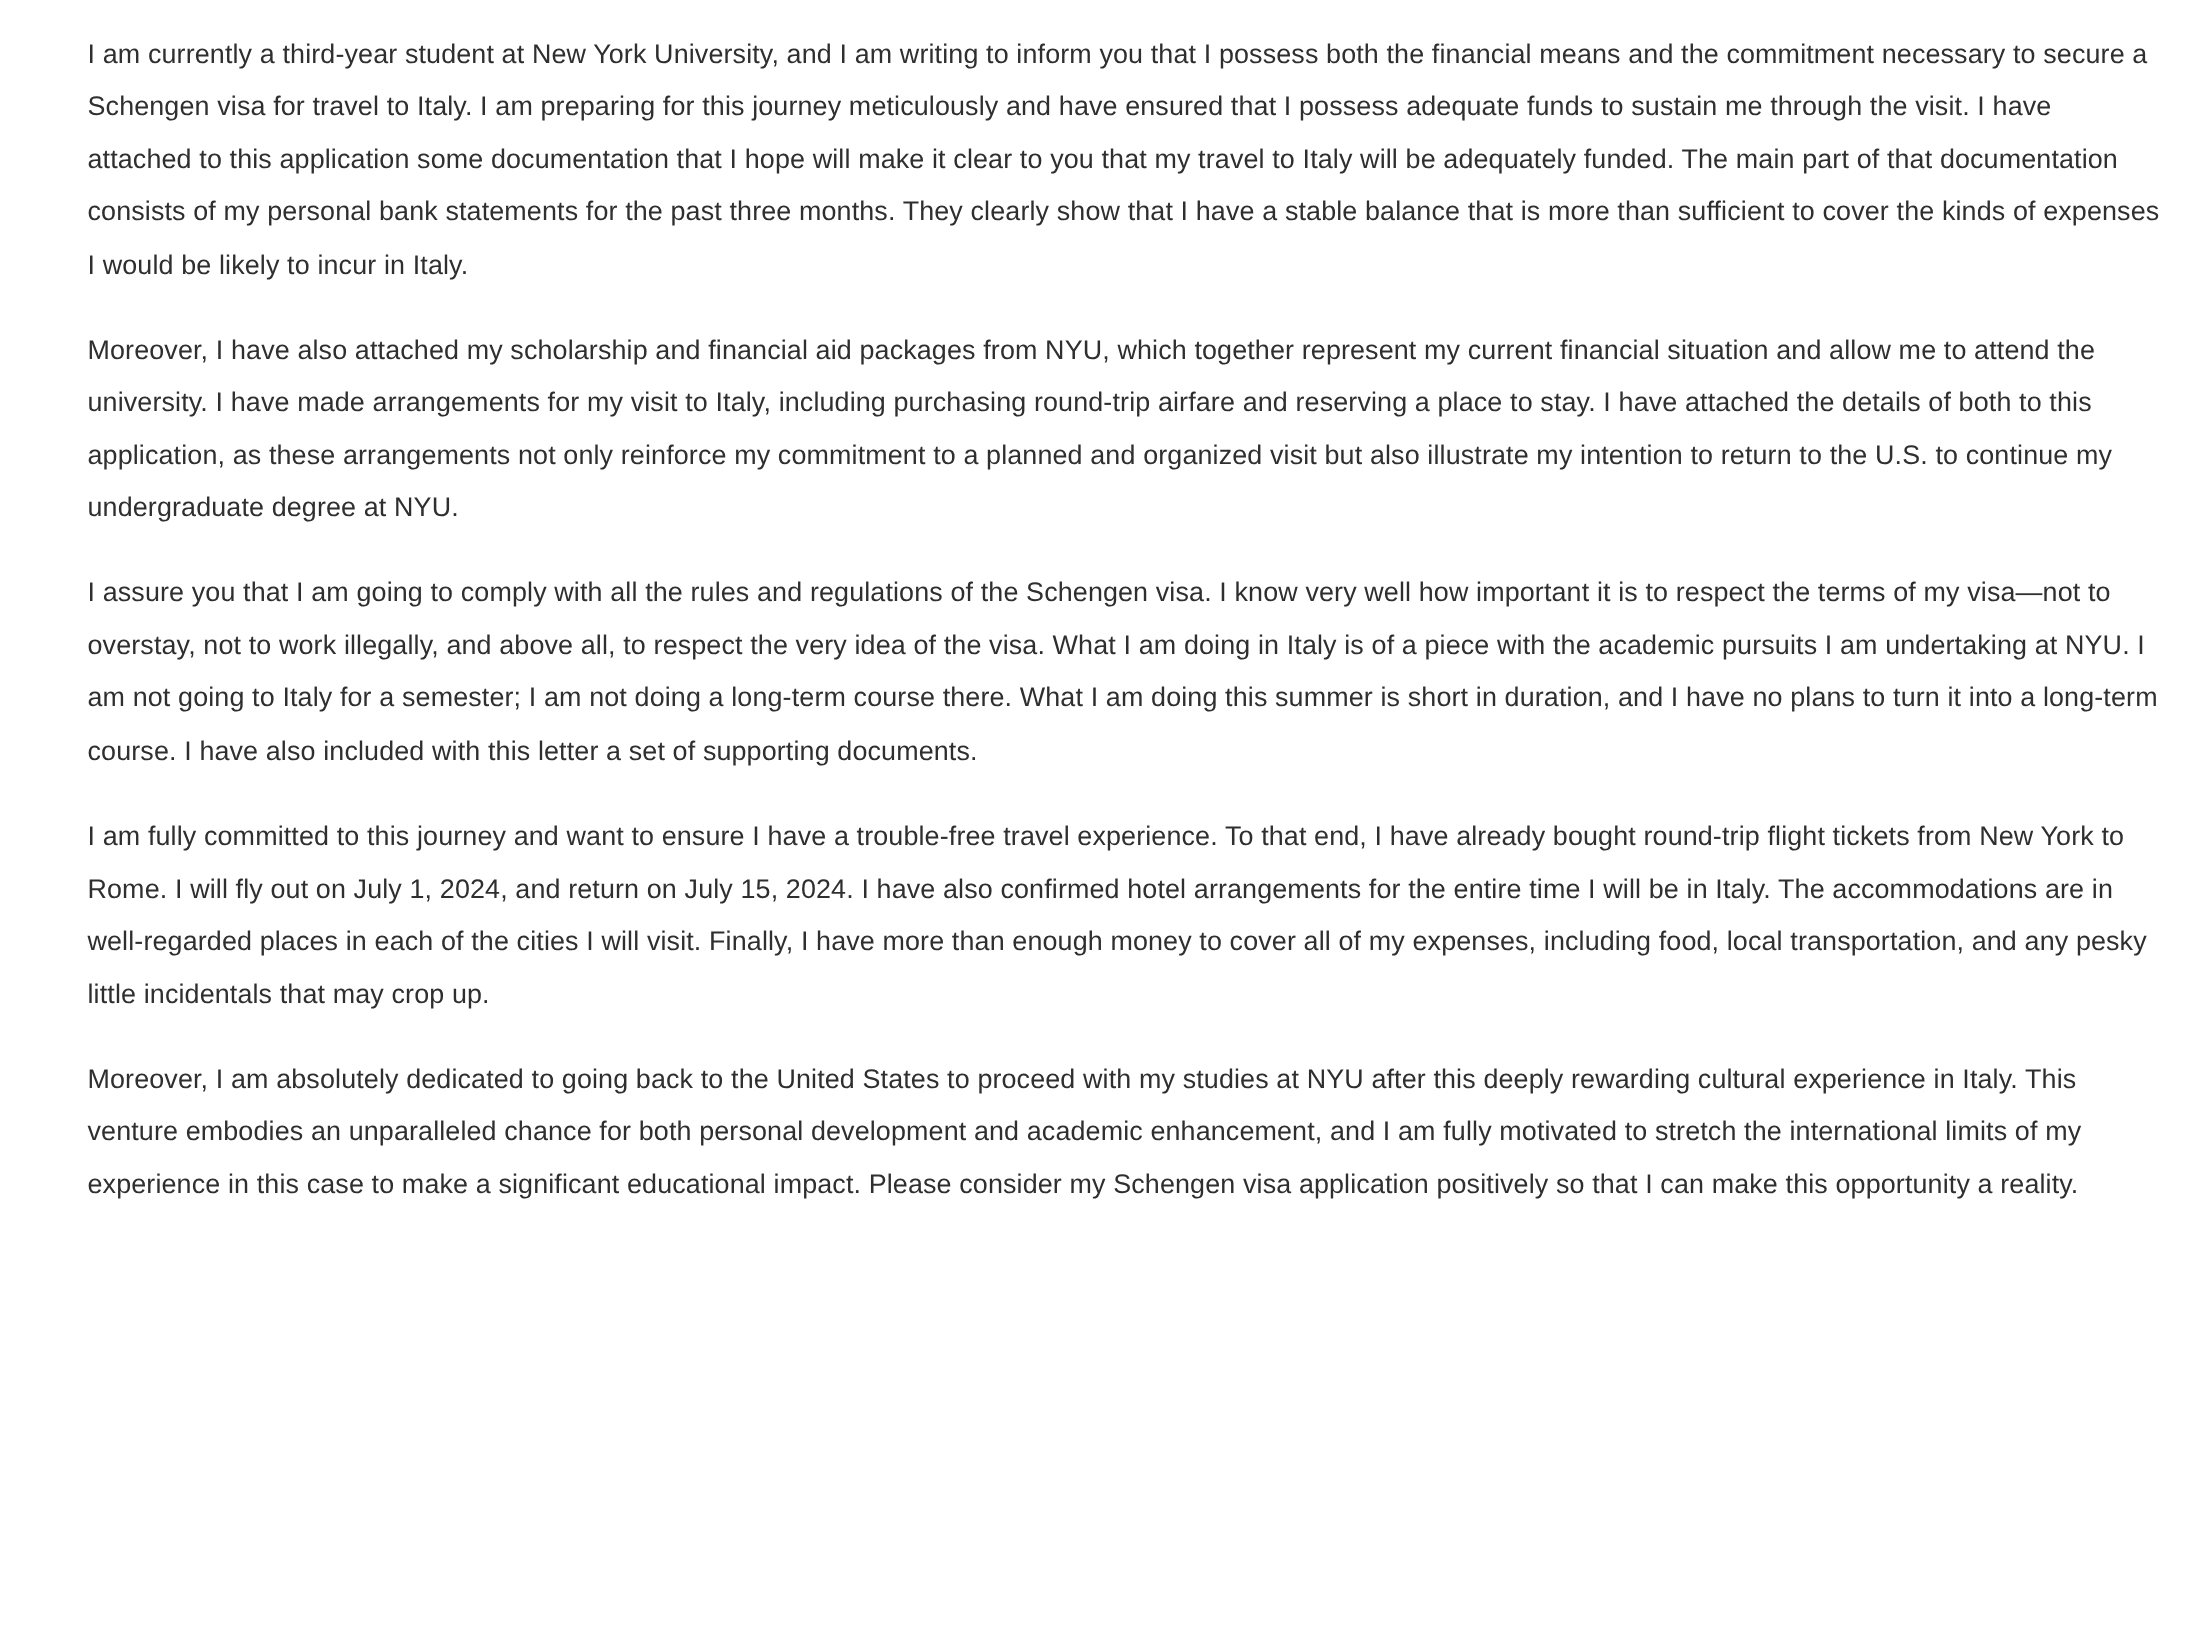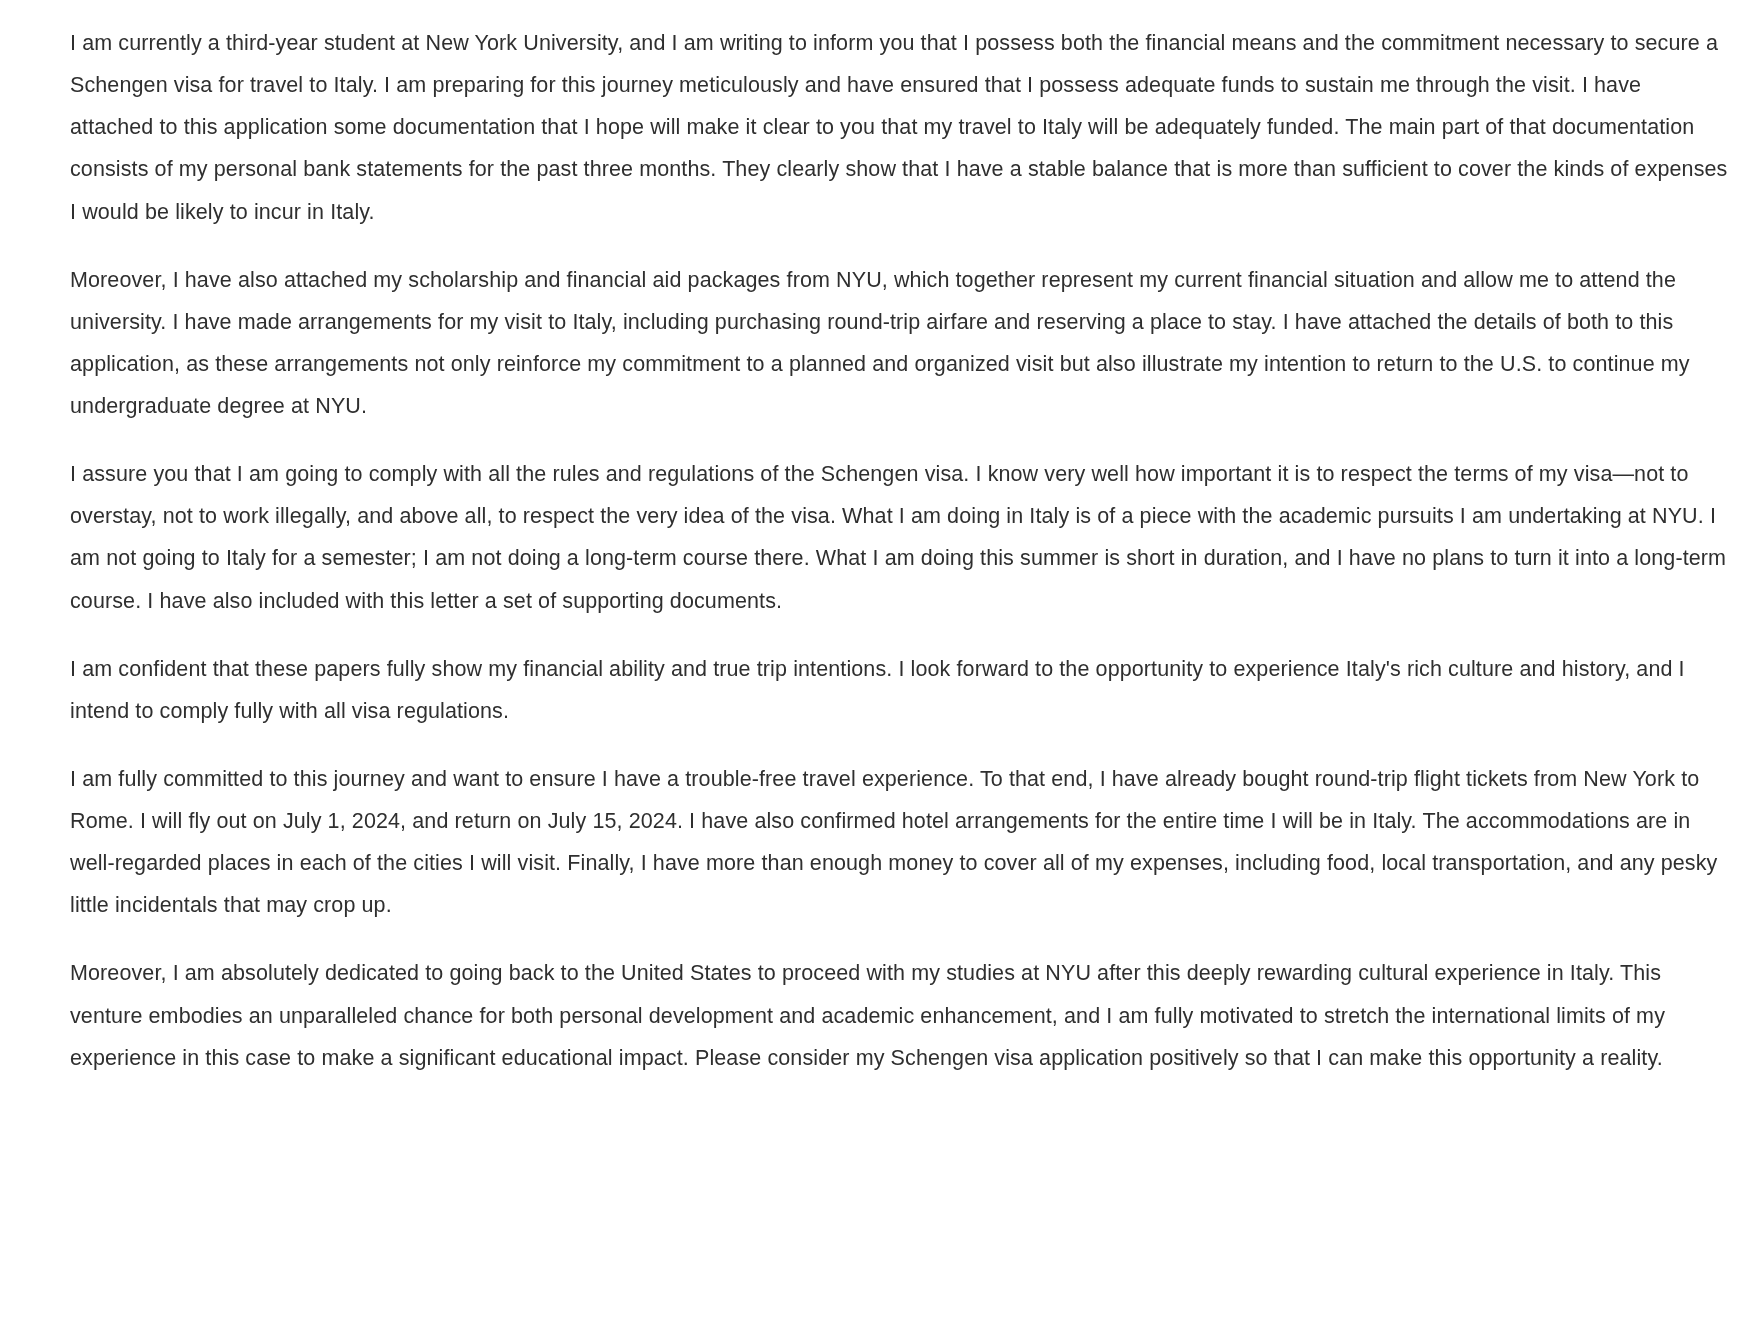--- a/index.html
+++ b/index.html
@@ -35,17 +35,16 @@
   }
 </style>
 </head>
 <body>
 
 <div class="document">
   <div class="doc-body">
     <p class="paragraph">I am currently a third-year student at New York University, and I am writing to inform you that I possess both the financial means and the commitment necessary to secure a Schengen visa for travel to Italy. I am preparing for this journey meticulously and have ensured that I possess adequate funds to sustain me through the visit. I have attached to this application some documentation that I hope will make it clear to you that my travel to Italy will be adequately funded. The main part of that documentation consists of my personal bank statements for the past three months. They clearly show that I have a stable balance that is more than sufficient to cover the kinds of expenses I would be likely to incur in Italy.</p>
     <p class="paragraph">Moreover, I have also attached my scholarship and financial aid packages from NYU, which together represent my current financial situation and allow me to attend the university. I have made arrangements for my visit to Italy, including purchasing round-trip airfare and reserving a place to stay. I have attached the details of both to this application, as these arrangements not only reinforce my commitment to a planned and organized visit but also illustrate my intention to return to the U.S. to continue my undergraduate degree at NYU.</p>
     <p class="paragraph">I assure you that I am going to comply with all the rules and regulations of the Schengen visa. I know very well how important it is to respect the terms of my visa—not to overstay, not to work illegally, and above all, to respect the very idea of the visa. What I am doing in Italy is of a piece with the academic pursuits I am undertaking at NYU. I am not going to Italy for a semester; I am not doing a long-term course there. What I am doing this summer is short in duration, and I have no plans to turn it into a long-term course. I have also included with this letter a set of supporting documents.</p>
-    <p class="paragraph">I am confident that these papers fully show my financial ability and true trip intentions. I look forward to the opportunity to experience Italy's rich culture and history, and I intend to comply fully with all visa regulations.</p>
     <p class="paragraph">I am fully committed to this journey and want to ensure I have a trouble-free travel experience. To that end, I have already bought round-trip flight tickets from New York to Rome. I will fly out on July 1, 2024, and return on July 15, 2024. I have also confirmed hotel arrangements for the entire time I will be in Italy. The accommodations are in well-regarded places in each of the cities I will visit. Finally, I have more than enough money to cover all of my expenses, including food, local transportation, and any pesky little incidentals that may crop up.</p>
     <p class="paragraph">Moreover, I am absolutely dedicated to going back to the United States to proceed with my studies at NYU after this deeply rewarding cultural experience in Italy. This venture embodies an unparalleled chance for both personal development and academic enhancement, and I am fully motivated to stretch the international limits of my experience in this case to make a significant educational impact. Please consider my Schengen visa application positively so that I can make this opportunity a reality.</p>
   </div>
 </div>
 
 </body></html>

